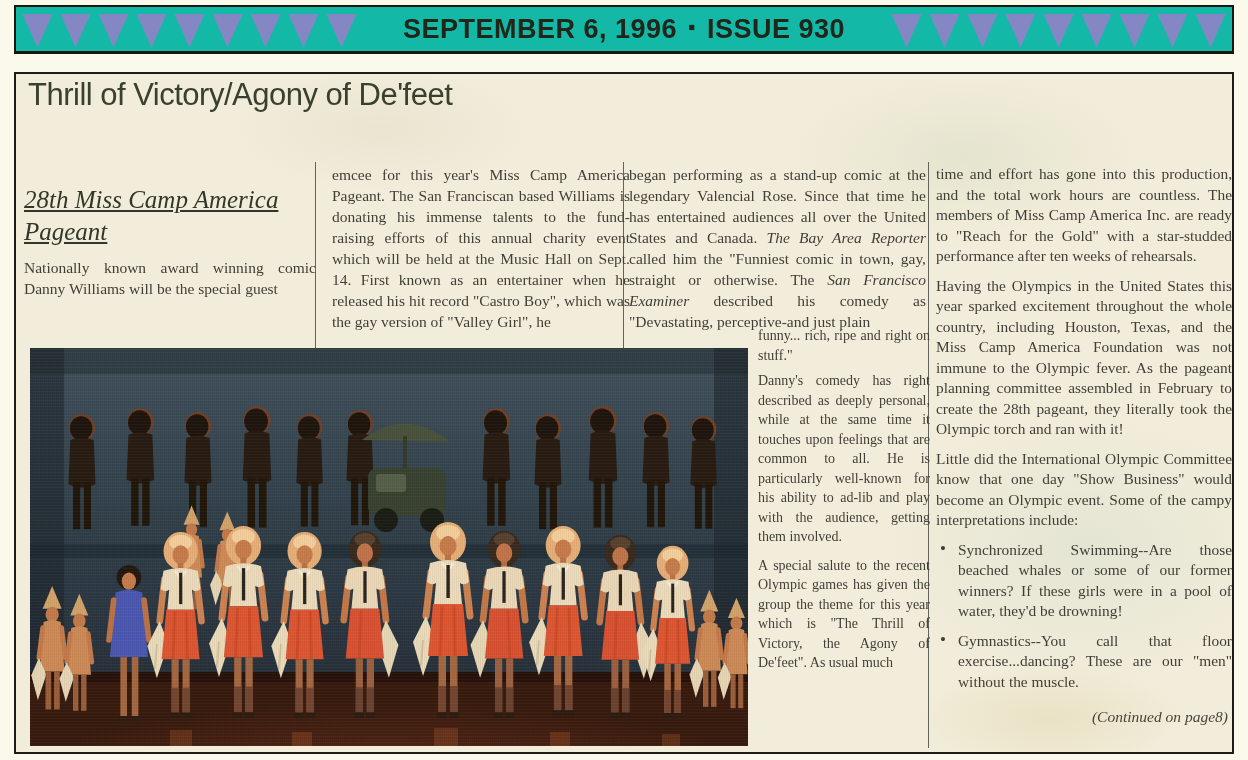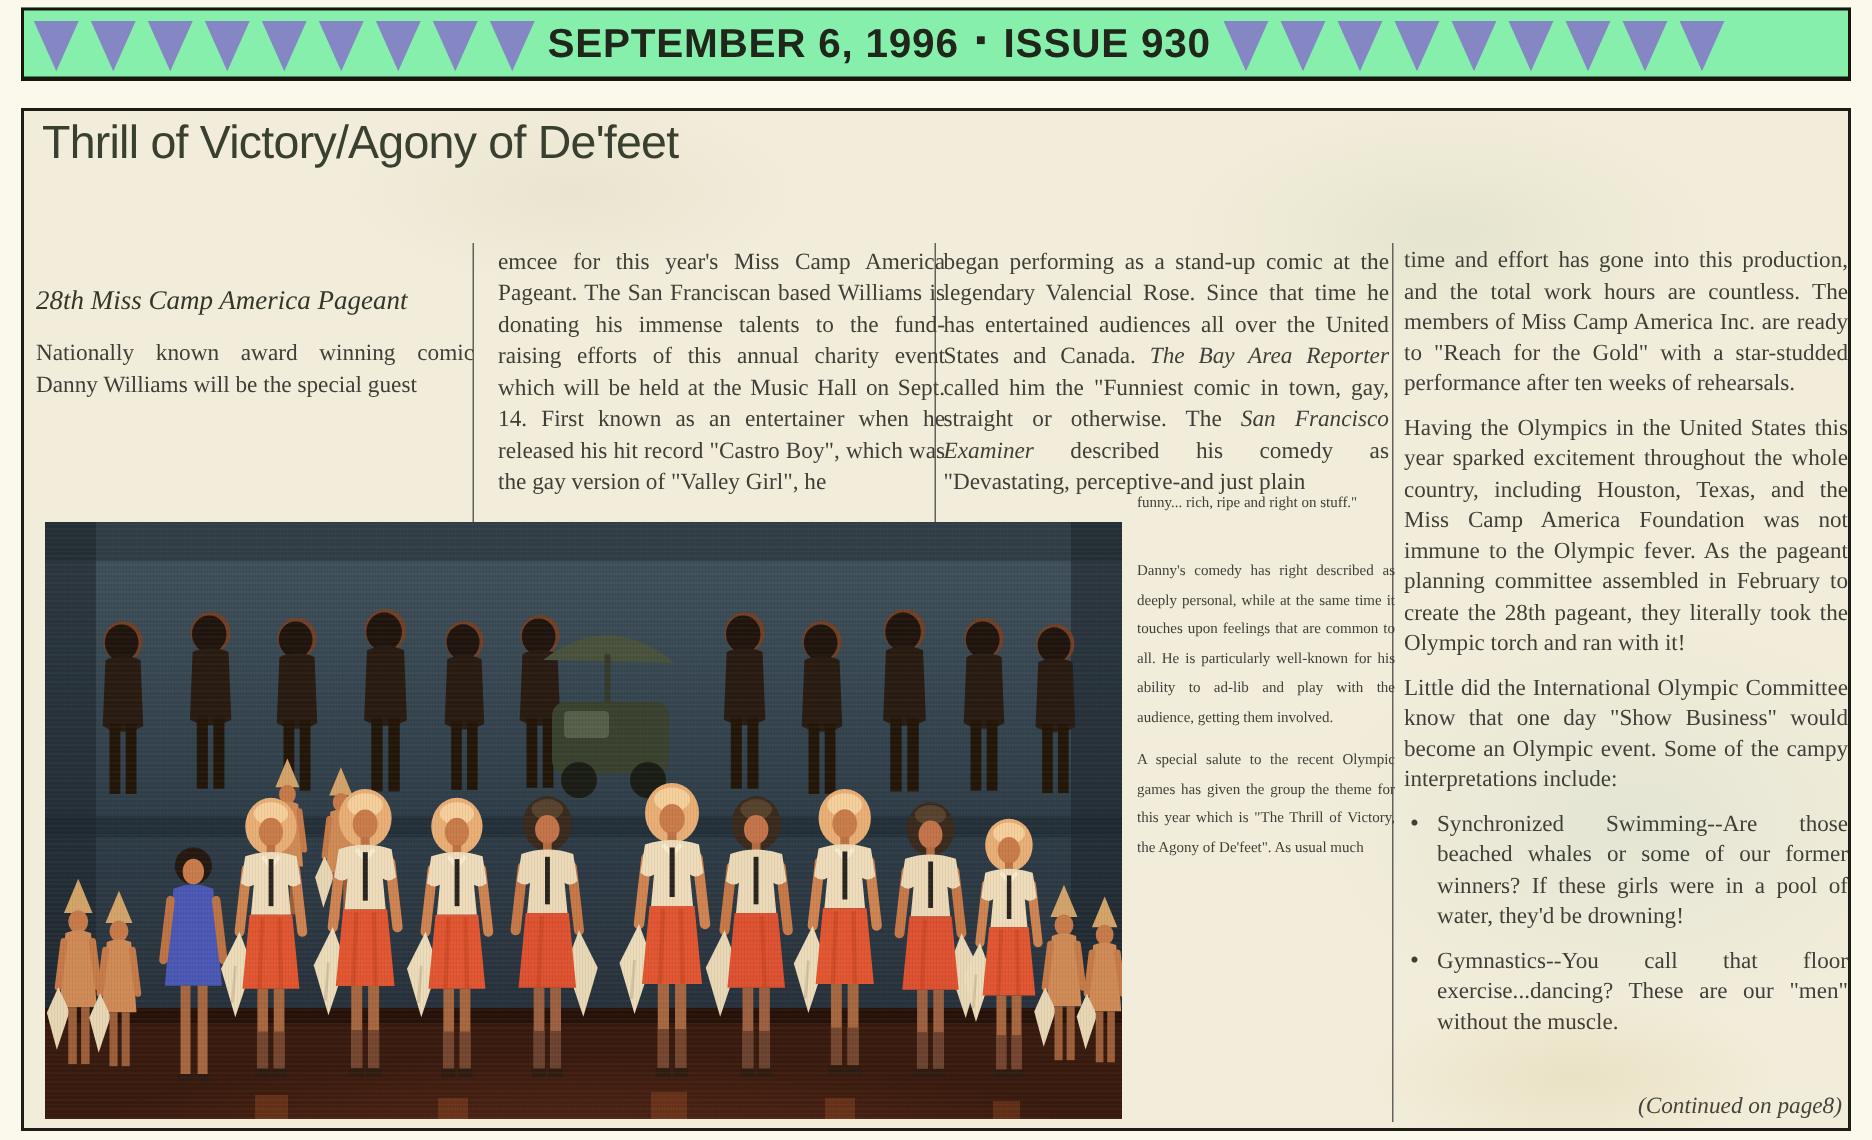--- a/index.html
+++ b/index.html
@@ -6,23 +6,23 @@
   html,body { width:1248px; height:760px; overflow:hidden; }
   body {
     background:#fbf8ec;
     font-family:"Liberation Serif", serif;
     position:relative;
   }
 
   
   .banner {
     position:absolute; left:14px; top:5px; width:1220px; height:49px;
-    background:#86efac;
+    background:#14b8a6;
     border:2px solid #17160f; border-bottom-width:3px;
-    display:flex; align-items:center; 
+    display:flex; align-items:center; justify-content:space-between;
     padding:0 6px;
   }
   .pennants { display:flex; gap:7px; align-items:flex-start; padding-top:3px; }
   .tri { display:inline-block; width:31px; height:34px;
          clip-path:polygon(1% 0, 99% 0, 50% 100%); }
   .banner-text {
     font-family:"Liberation Sans", sans-serif;
     font-weight:700; font-size:27px; color:#20261a;
     letter-spacing:.5px; white-space:nowrap;
     display:flex; align-items:center; gap:11px; padding:0 8px;
@@ -51,42 +51,42 @@
 
   .vrule { width:1px; background:#63635a; }
   #rule1 { left:299px; top:88px; height:188px; }
   #rule2 { left:607px; top:88px; height:188px; }
   #rule3 { left:912px; top:88px; height:586px; }
 
   .body-text {
     font-size:15.5px; line-height:21px; color:#403f37;
     text-align:justify;
   }
-  .narrow-text { font-size:10px; line-height:19.5px; }
+  .narrow-text { font-size:14px; line-height:19.5px; }
 
   #col1 { left:8px; top:110px; width:292px; }
-  .subhead { font-style:italic; font-size:18px; line-height:32px; color:#333629; }
+  .subhead { font-style:italic; font-size:25px; line-height:32px; color:#333629;text-decoration:underline; }
   .byline  { font-weight:700; font-size:18px; color:#30332a; margin-top:15px; }
   #col1 .body-text { margin-top:9px; }
 
   #col2 { left:316px; top:90px; width:298px; }
   #col3-wide { left:613px; top:90px; width:297px; }
   #col3-tail { left:742px; top:252px; width:172px; }
   #col3-narrow { left:742px; top:297px; width:172px; }
   #col3-narrow .para + .para { margin-top:9px; }
 
   #col4 { left:920px; top:90px; width:296px; font-size:15.4px; line-height:20.5px; }
   #col4 .para + .para { margin-top:9px; }
   .bullet-item { position:relative; padding-left:22px; margin-top:9px; }
   .bullet-item::before {
     content:"\2022"; position:absolute; left:4px; top:-1px; font-size:17px; color:#403f37;
   }
   #continued {
     left:920px; top:634px; width:292px; text-align:right;
-    font-style:italic; font-size:15.5px; color:#454439;margin-top:21px;
+    font-style:italic; font-size:15.5px; color:#454439;
   }
 
   
   .photo {
     left:14px; top:274px; width:718px; height:398px;
     box-shadow:inset 0 0 40px rgba(10,14,18,.55);
     overflow:hidden;
   }
   .photo svg { display:block; width:100%; height:100%; }
   .photo::after {

